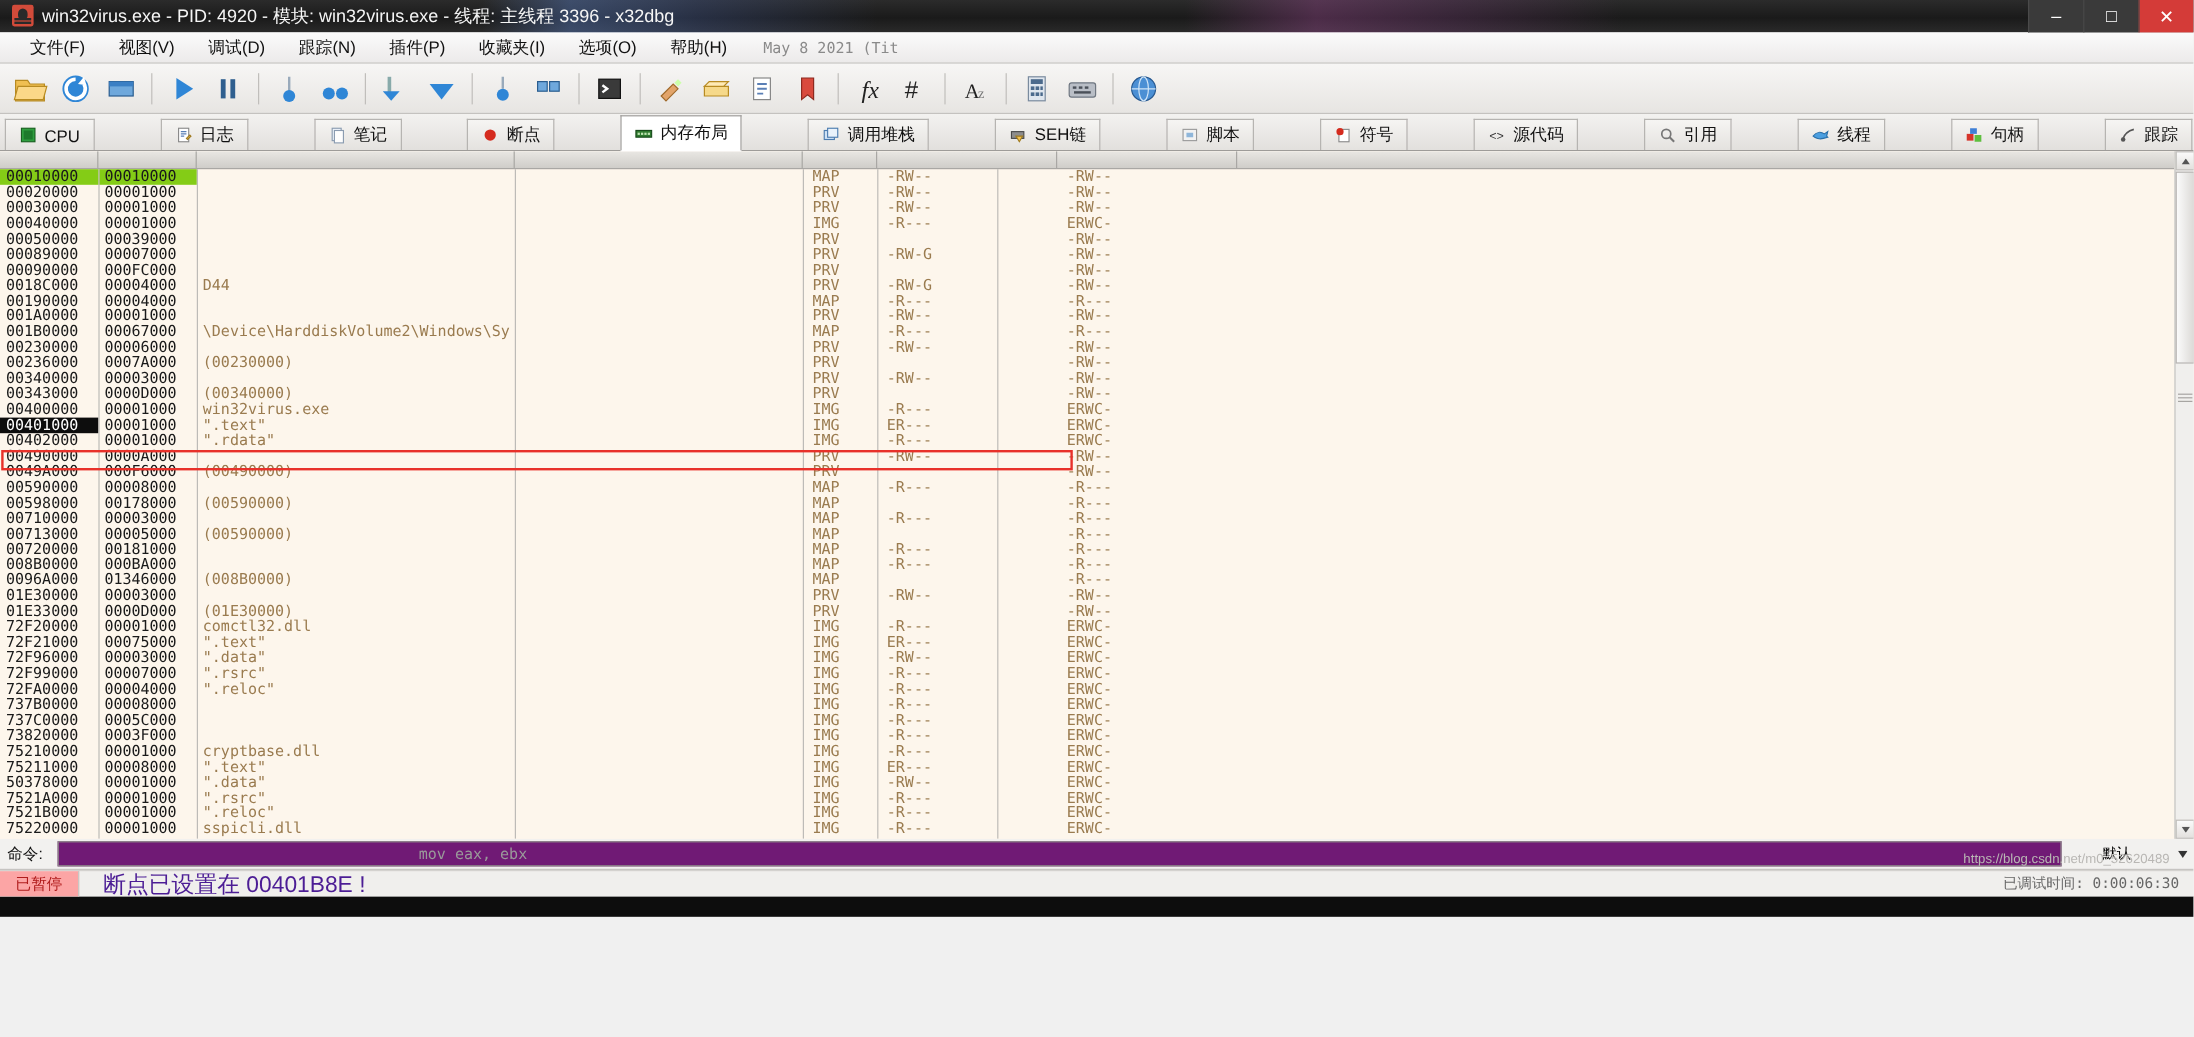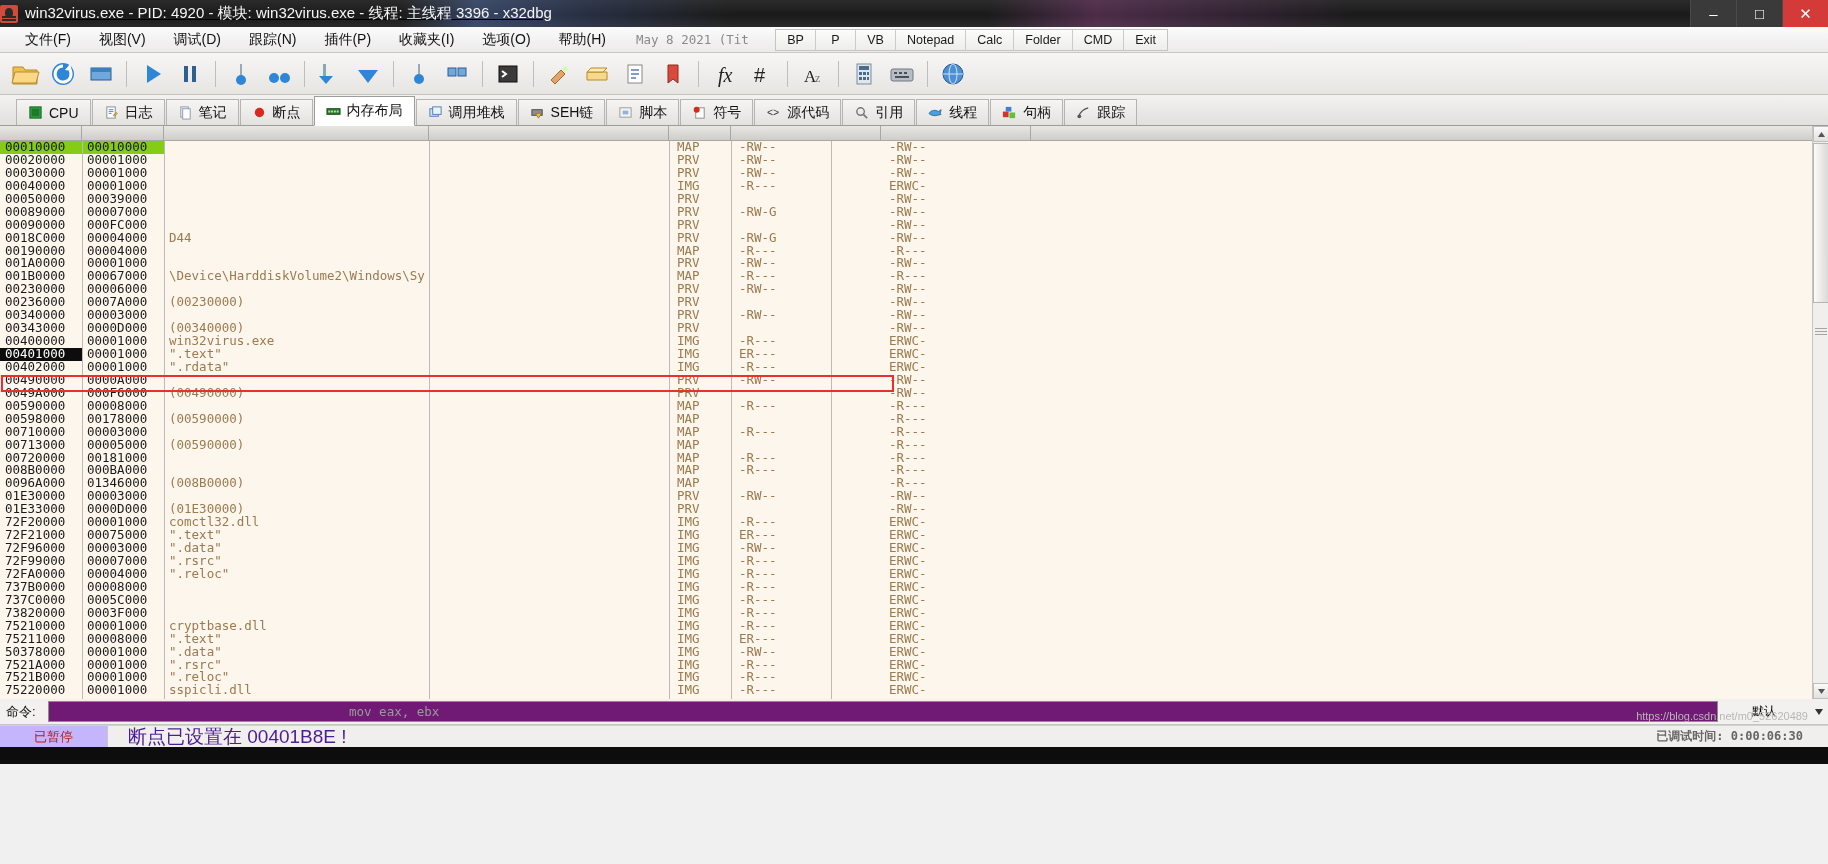--- a/index.html
+++ b/index.html
@@ -11,21 +11,21 @@
     background: #f0f0f0;
   }
 
   
   #titlebar {
     height: 27px;
     background: linear-gradient(to bottom, #2b2b2b 0%, #1a1a1a 55%, #2a2a2a 100%);
     display: flex; align-items: center;
     position: relative;
   }
-  #title-left { display: flex; align-items: center; padding-left: 0; z-index:2;text-decoration:underline; }
+  #title-left { display: flex; padding-left: 10px; z-index:2; }
   .app-icon {
     width: 18px; height: 18px; margin-right: 7px;
     background: #d24b3a;
     border-radius: 2px;
     position: relative;
     flex: none;
   }
   .app-icon:before {
     content:""; position:absolute; left:5px; top:3px;
     width:8px; height:9px; background:#2a2a2a; border-radius: 50% 50% 40% 40%;
@@ -103,21 +103,21 @@
   }
   .tb { width: 32px; height: 32px; margin: 0 3px; position: relative; flex: none; }
   .tb-sep { width: 1px; height: 26px; background: #c0bebb; margin: 0 6px; flex:none; }
   .tb svg { display: block; }
 
   
   #tabs {
     height: 31px;
     background: linear-gradient(to bottom,#f3f2f0,#e2e0dd);
     border-bottom: 1px solid #9e9c99;
-    display: flex; align-items: flex-end; padding-left: 16px;
+    display: flex; align-items: flex-end; padding-left: 4px; justify-content: space-between;
   }
   .tab {
     height: 26px; display: flex; align-items: center; gap: 6px;
     padding: 0 11px; font-size: 14px; color: #111;
     background: linear-gradient(to bottom,#f6f5f3,#e4e2df);
     border: 1px solid #b6b4b1; border-bottom: none;
     margin-right: 1px; white-space: nowrap;
   }
   .tab.active {
     background: #ffffff; height: 30px;
@@ -215,31 +215,31 @@
     font-size: 9px; color: #333;
   }
 
   
   #statusbar {
     height: 22px; display: flex; align-items: stretch;
     background: #f0efed; border-top: 1px solid #d4d2cf;
     position: relative;
   }
   #status-paused {
-    width: 108px; background: #c4b5fd; color: #b01c1c;
+    width: 66px; background: #fca5a5; color: #b01c1c;
     display: flex; align-items: center; justify-content: center;
     font-size: 13px; border-right: 1px solid #c9c7c4;
   }
   #status-msg {
     flex: 1; display: flex; align-items: center; padding-left: 20px;
     font-size: 19px; color: #4c1d95;
   }
   #status-time {
-    display: flex; align-items: center; padding-right: 25px;
-    font-family: "DejaVu Sans Mono", monospace; font-size: 12px; color: #666; font-weight: bold;
+    display: flex; align-items: center; padding-right: 12px;
+    font-family: "DejaVu Sans Mono", monospace; font-size: 12px; color: #666;
   }
   #watermark {
     position: absolute; right: 20px; top: -16px;
     font-size: 11px; color: #b9b7b4; white-space: nowrap;
   }
   
   #bottomstrip { height: 17px; background: #0d0d0d; }
 </style>
 </head>
 <body>
@@ -263,30 +263,20 @@
     <div class="menu-item">视图(V)</div>
     <div class="menu-item">调试(D)</div>
     <div class="menu-item">跟踪(N)</div>
     <div class="menu-item">插件(P)</div>
     <div class="menu-item">收藏夹(I)</div>
     <div class="menu-item">选项(O)</div>
     <div class="menu-item">帮助(H)</div>
   </div>
   <div id="build-stamp">May 8 2021 (Tit</div>
 
-  <div id="plugin-bar">
-    <div class="plugin-btn">BP</div>
-    <div class="plugin-btn">P</div>
-    <div class="plugin-btn">VB</div>
-    <div class="plugin-btn">Notepad</div>
-    <div class="plugin-btn">Calc</div>
-    <div class="plugin-btn">Folder</div>
-    <div class="plugin-btn">CMD</div>
-    <div class="plugin-btn">Exit</div>
-  </div>
 </div>
 
 <div id="toolbar">
   <div class="tb">
     <svg width="32" height="32" viewBox="0 0 32 32">
         <path d="M4 9h10l2 3h12v14H4z" fill="#f0bf52" stroke="#b88b22"></path>
         <path d="M6 14h24l-3 11H3z" fill="#fbd888" stroke="#b88b22"></path>
       </svg>
   </div>
   <div class="tb">

